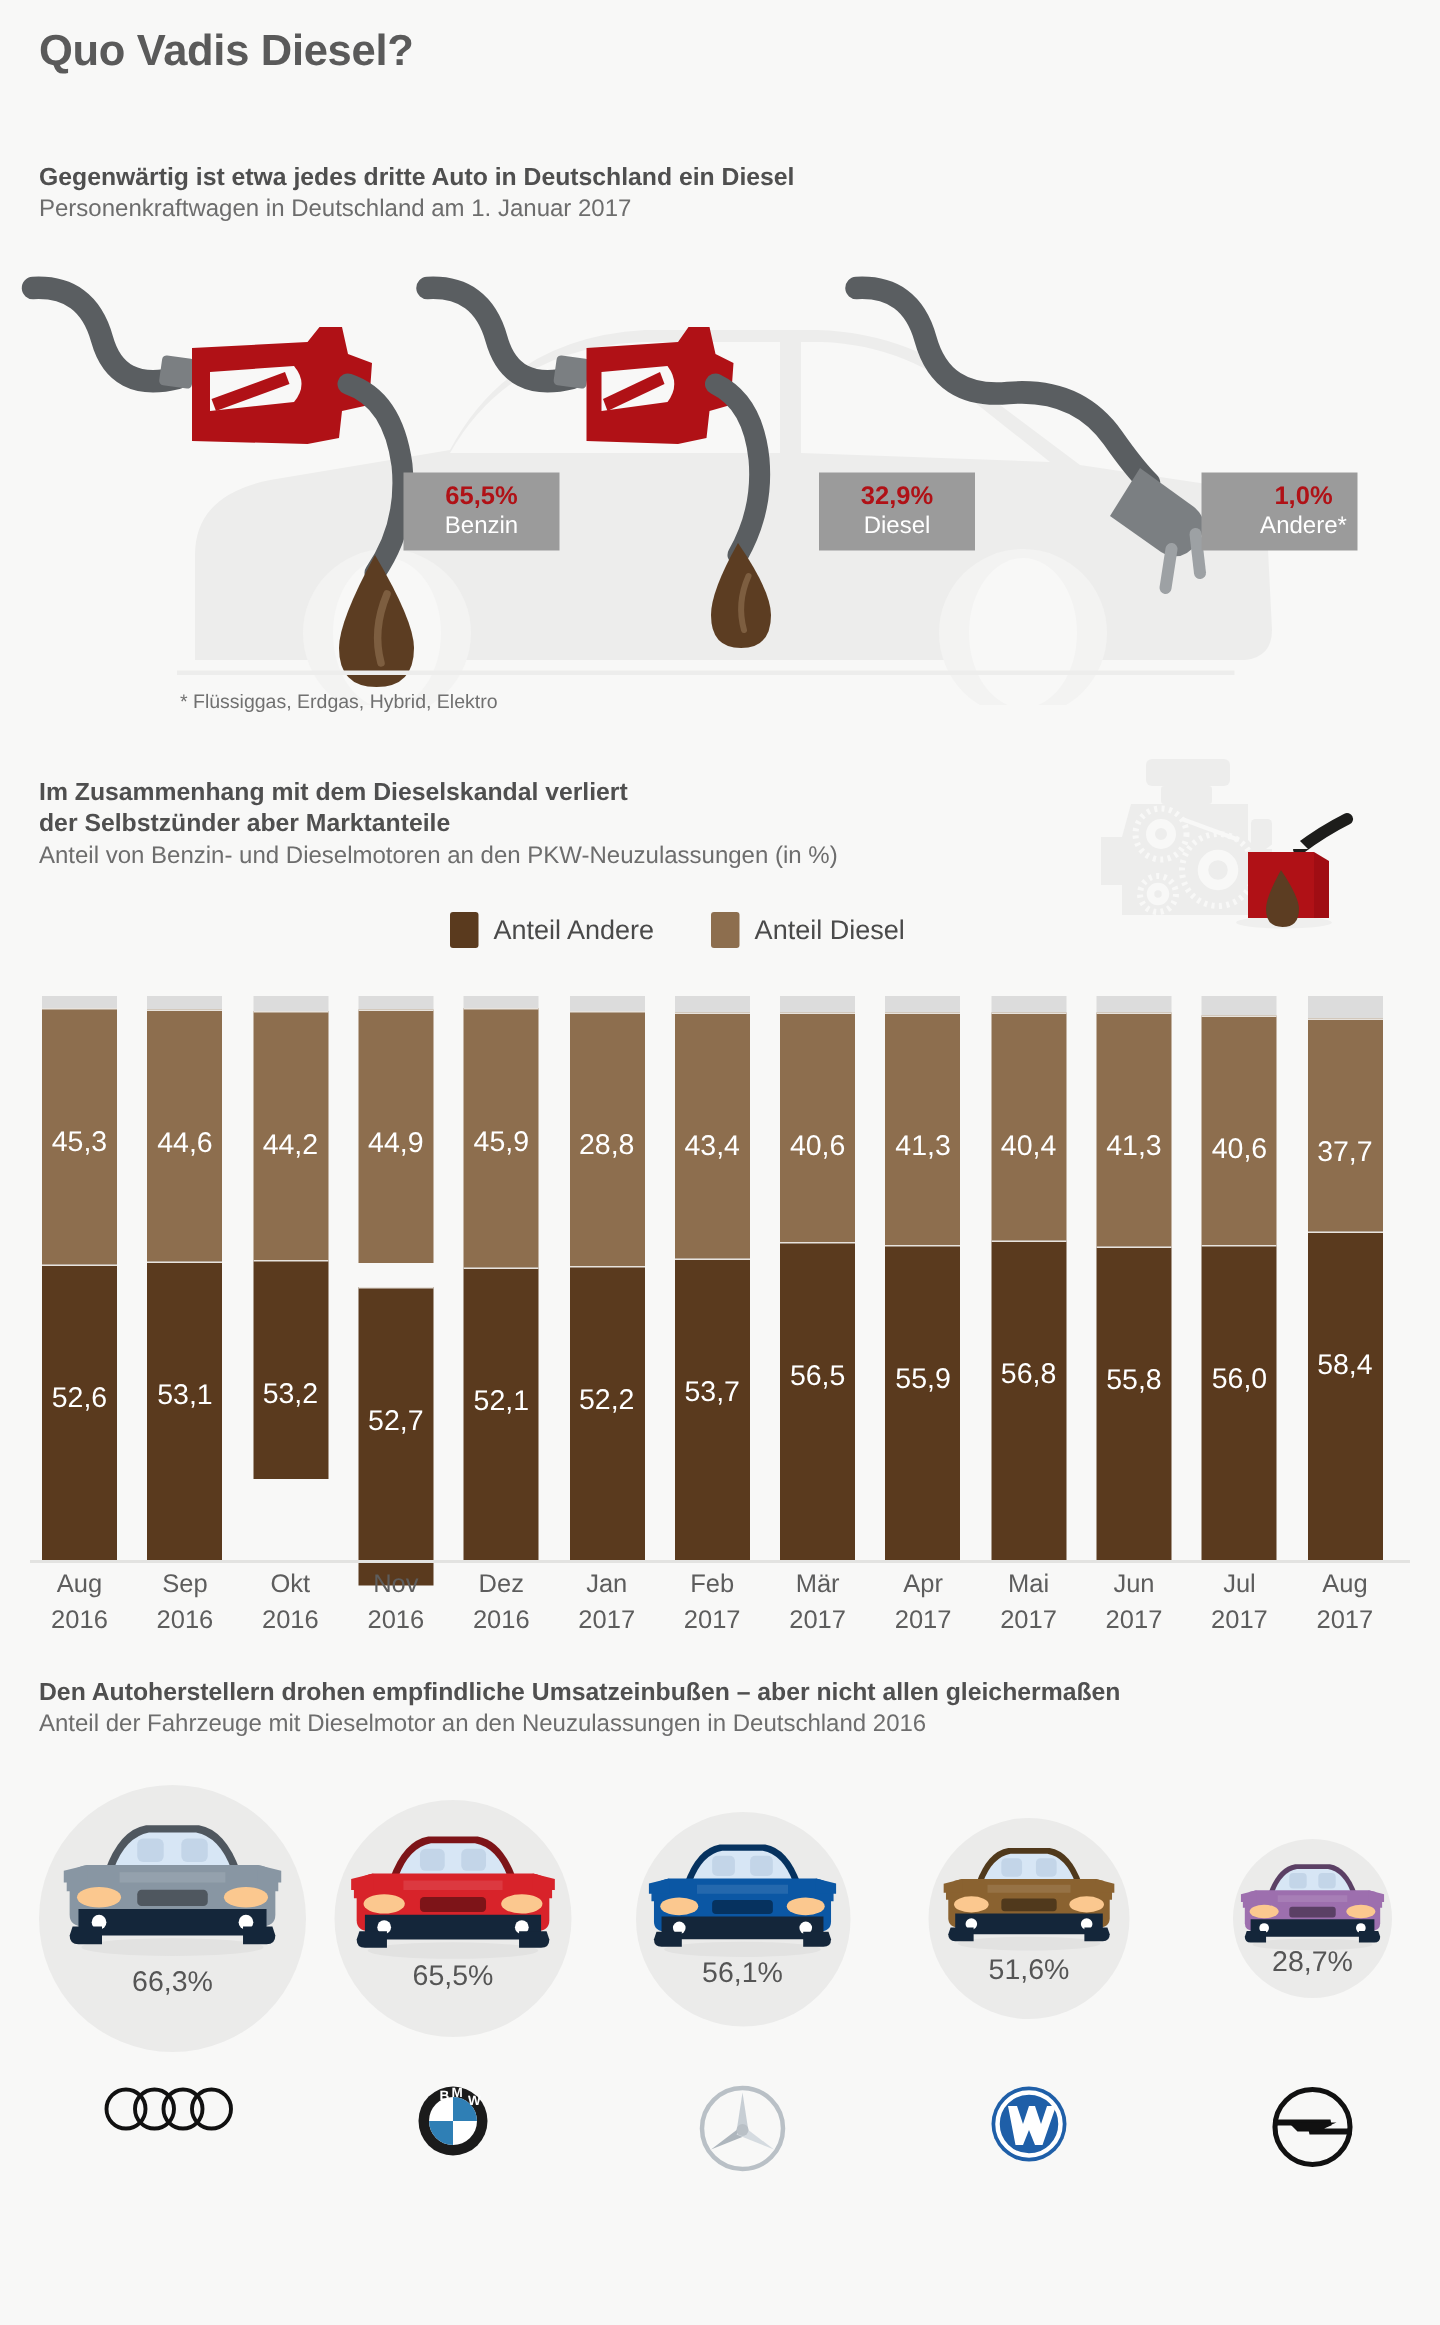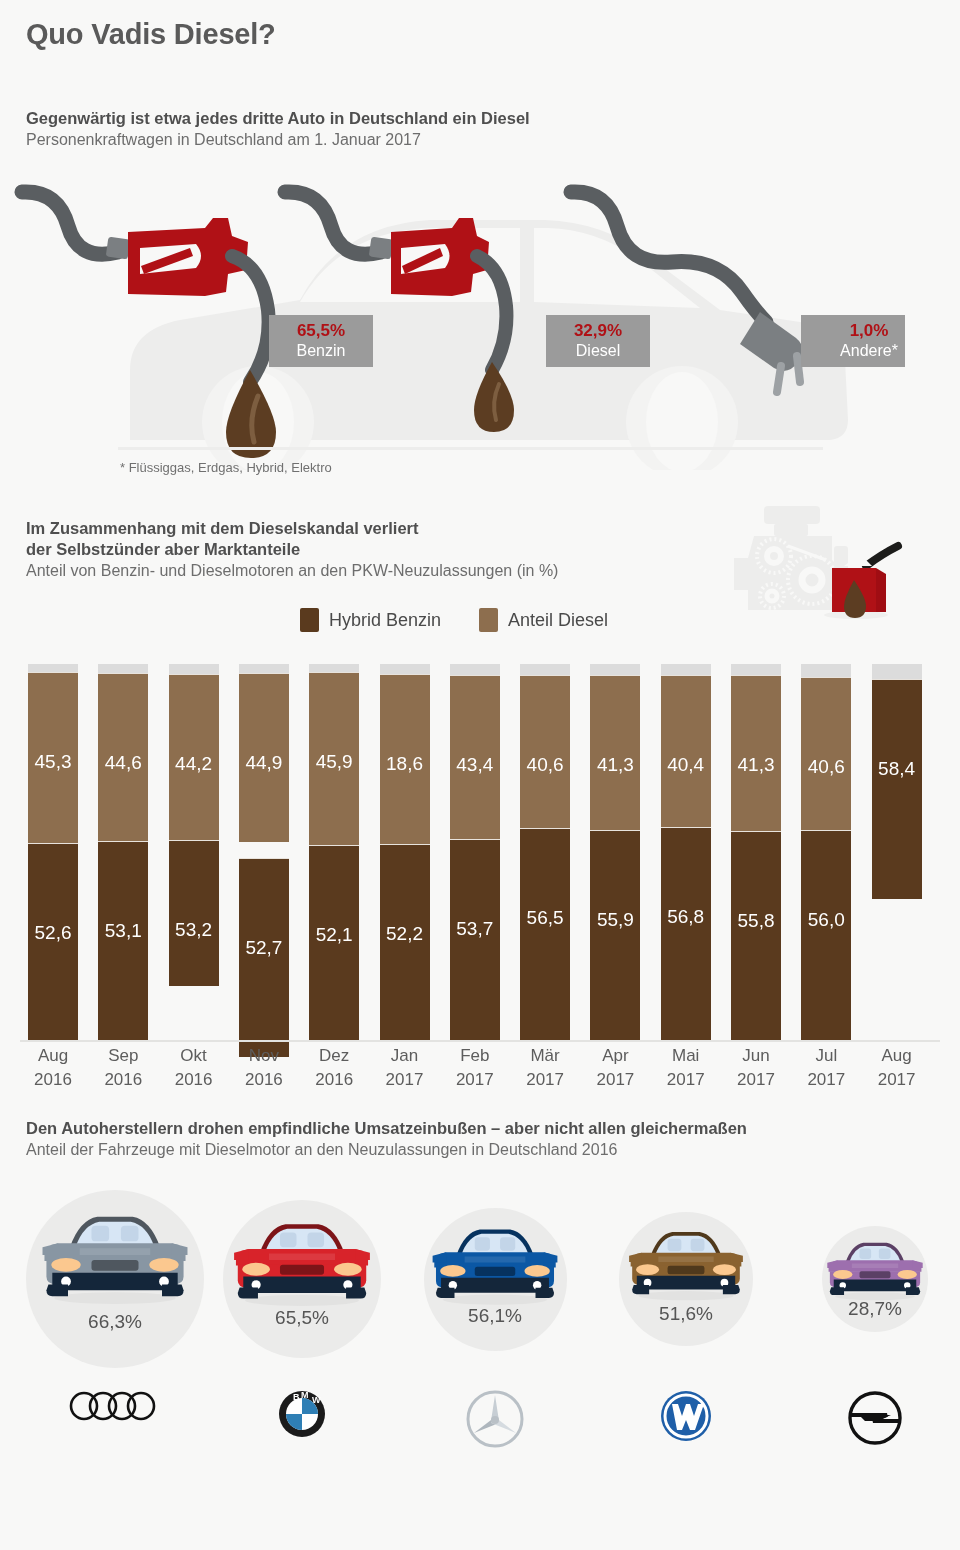--- a/index.html
+++ b/index.html
@@ -199,21 +199,21 @@
       <path d="M106 70 L150 70 L150 114 L106 114 Z" fill="#b01116"></path>
       <path d="M150 70 L160 76 L160 114 L150 114 Z" fill="#a00d13"></path>
       <path d="M118 68 L126 62 L140 62 L146 68 Z" fill="#f8f8f7"></path>
       <path d="M128 82 Q118 100 118 108 Q118 120 129 120 Q140 120 140 108 Q140 100 128 82 Z" fill="#5c3d22"></path>
     </g>
   </svg>
 
   <div class="legend">
     <div class="item">
       <span class="sw" id="lsw0" style="background: rgb(90, 58, 30);"></span>
-      <span class="lt">Hybrid Benzin</span>
+      <span class="lt">Anteil Andere</span>
     </div>
     <div class="item">
       <span class="sw" id="lsw1" style="background: rgb(141, 110, 78);"></span>
       <span class="lt">Anteil Diesel</span>
     </div>
   </div>
 
   <div class="chart" id="chart">
       <div class="barcol" style="left: 8px; height: 377px;">
         <div class="seg cap" style="height: 7.917px;"></div>
@@ -256,21 +256,21 @@
         <div class="seg diesel" style="height: 173.043px;">
           <span>45,9</span>
         </div>
         <div class="seg benzin" style="height: 196.417px;">
           <span>52,1</span>
         </div>
       </div>
       <div class="barcol" style="left: 359.5px; height: 377px;">
         <div class="seg cap" style="height: 10.179px;"></div>
         <div class="seg diesel" style="height: 170.027px;">
-          <span>18,6</span>
+          <span>28,8</span>
         </div>
         <div class="seg benzin" style="height: 196.794px;">
           <span>52,2</span>
         </div>
       </div>
       <div class="barcol" style="left: 429.8px; height: 377px;">
         <div class="seg cap" style="height: 10.933px;"></div>
         <div class="seg diesel" style="height: 163.618px;">
           <span>43,4</span>
         </div>
@@ -318,20 +318,23 @@
         <div class="seg cap" style="height: 12.818px;"></div>
         <div class="seg diesel" style="height: 153.062px;">
           <span>40,6</span>
         </div>
         <div class="seg benzin" style="height: 211.12px;">
           <span>56,0</span>
         </div>
       </div>
       <div class="barcol" style="left: 851.6px; height: 377px;">
         <div class="seg cap" style="height: 14.703px;"></div>
+        <div class="seg diesel" style="height: 142.129px;">
+          <span>37,7</span>
+        </div>
         <div class="seg benzin" style="height: 220.168px; padding-left: 40px;">
           <span>58,4</span>
         </div>
       </div>
     </div>
   <div class="axis"></div>
   <div class="xlabels" id="xlabels">
       <div class="xl" style="left: 8px;">
         <div>Aug</div>
         <div>2016</div>

